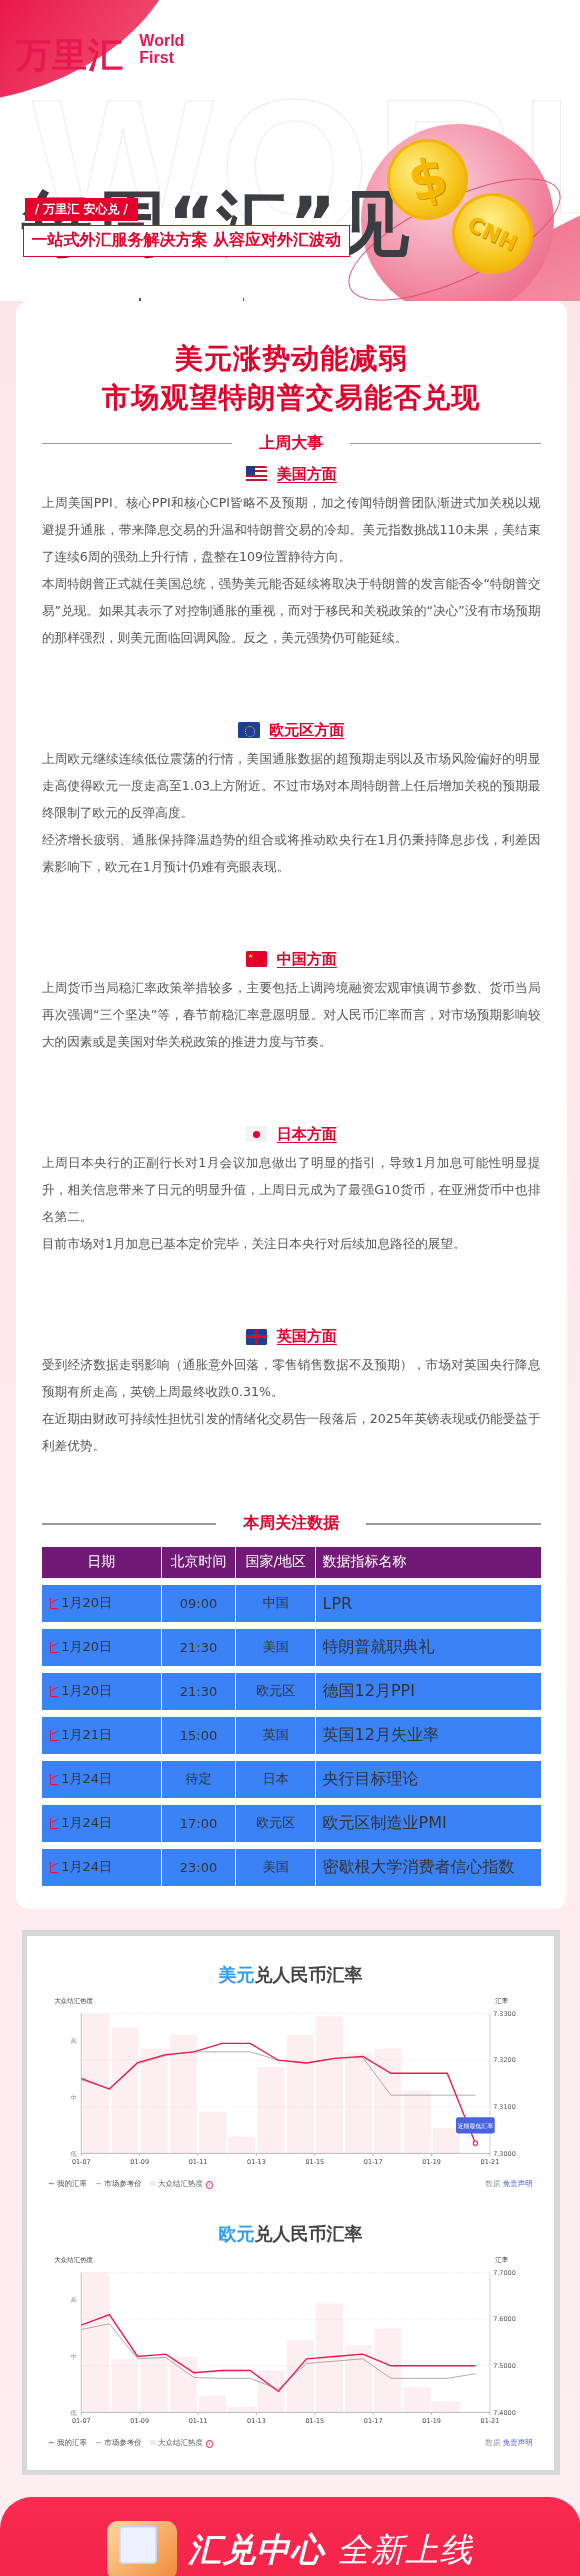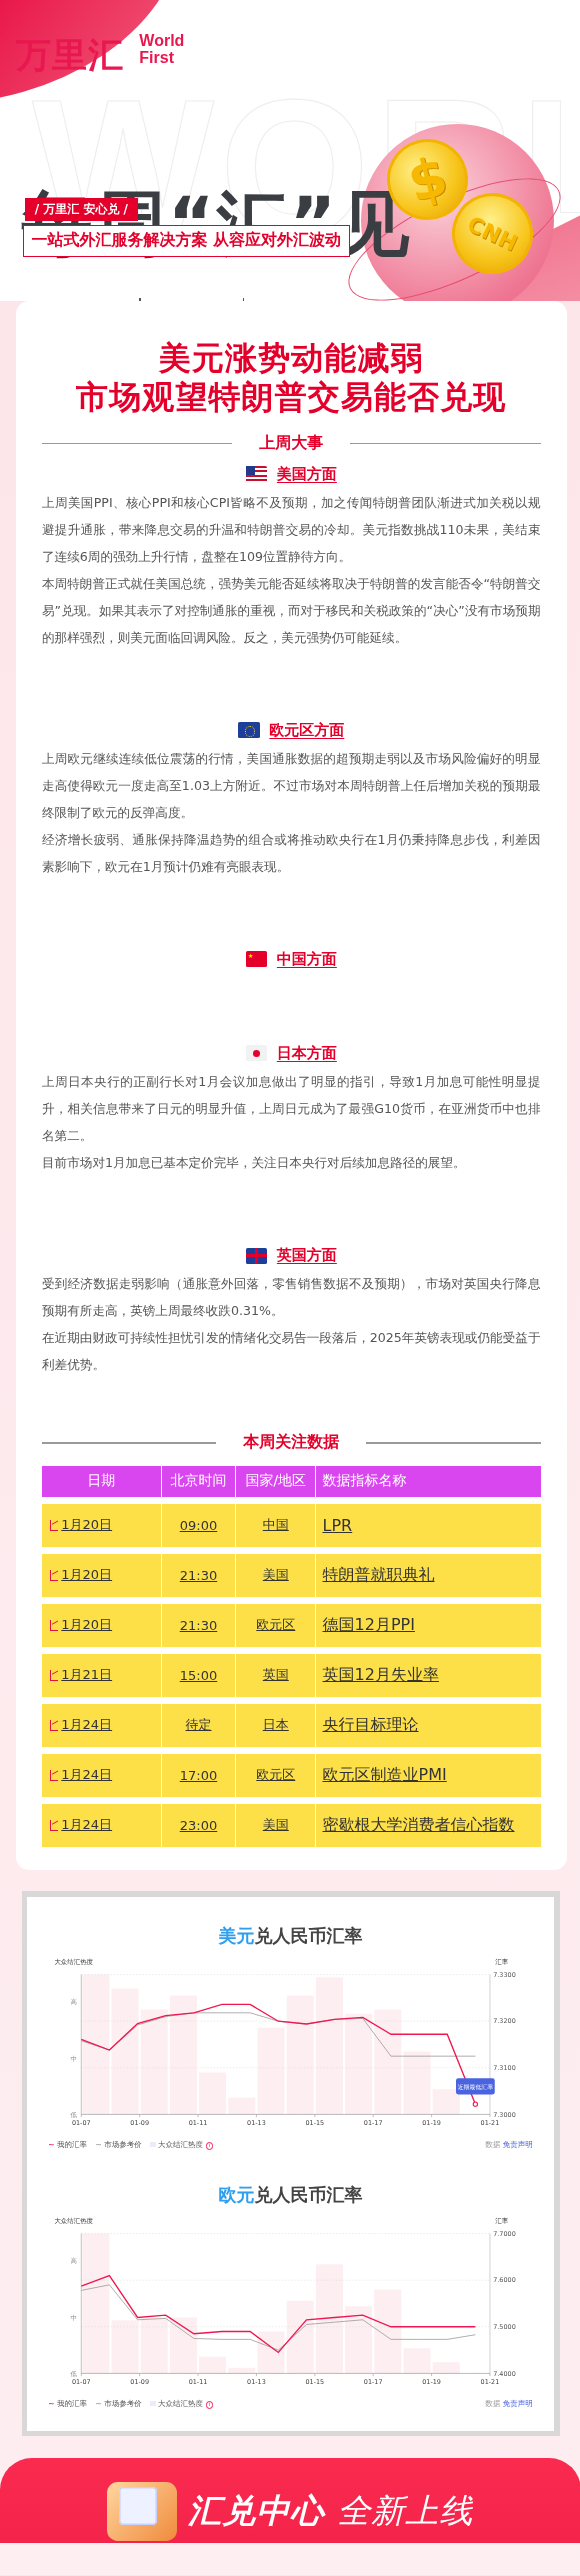--- a/index.html
+++ b/index.html
@@ -26,21 +26,21 @@
   .dow { font-size: 8.6px; font-weight: 700; color: #444; line-height: 10.7px; }
   .globe { position: absolute; right: 27px; top: 124px; width: 193px; height: 193px; border-radius: 50%; background: radial-gradient(circle at 40% 35%, #fbd3dc, #ef7894 70%, #e85b7c); z-index: 1; }
   .orbit { position: absolute; right: 10.7px; top: 199px; width: 231px; height: 81px; border: 1.6px solid #e84a6e; border-radius: 50%; transform: rotate(-25deg); z-index: 1; }
   .coin { position: absolute; border-radius: 50%; background: radial-gradient(circle at 40% 35%, #fff08a, #f7c41a 60%, #e3a000); border: 3.2px solid #f2b400; display: flex; align-items: center; justify-content: center; font-weight: 900; color: #f6b800; text-shadow: 1.1px 1.1px 0 #c88a00; z-index: 3; }
   .coin1 { right: 113px; top: 139px; width: 81px; height: 81px; font-size: 54px; transform: rotate(-15deg); }
   .coin2 { right: 48px; top: 193px; width: 81px; height: 81px; font-size: 21.5px; transform: rotate(25deg); }
 
   
   .page-bg { position: relative; background: linear-gradient(#fde6ea, #fdeef1); padding: 0 0 32px; }
   .card { position: relative; margin: -54px 14.5px 0 16px; background: #fff; border-radius: 13px; padding: 38px 26px 16px; z-index: 5; }
-  .main-title { text-align: center; color: #e4002b; font-weight: 900; font-size: 32px; line-height: 39px; letter-spacing: 1.1px; }
+  .main-title { text-align: center; color: #e4002b; font-weight: 900; font-size: 28px; line-height: 39px; letter-spacing: 1.1px; }
   .sec-head { display: flex; align-items: center; gap: 27px; margin: 16px 0 5.4px; }
   .sec-head .line { flex: 1; height: 1.6px; background: #9a9a9a; }
   .sec-head .t { color: #e4002b; font-weight: 900; font-size: 16px; }
   .region { margin-top: 10.7px; }
   .region-head { display: flex; justify-content: center; align-items: center; gap: 9.7px; margin-bottom: 5.4px; text-align: right; }
   .flag { width: 21.5px; height: 16px; border-radius: 1.6px; }
   .flag-us { background: repeating-linear-gradient(#c8102e 0 2.1px, #fff 2.1px 4.3px); position: relative; }
   .flag-us::before { content: ""; position: absolute; left: 0; top: 0; width: 9.7px; height: 8.6px; background: #233a8a; }
   .flag-eu { background: #1d3f9a; position: relative; }
   .flag-eu::before { content: ""; position: absolute; left: 6.4px; top: 3.8px; width: 8.6px; height: 8.6px; border: 1.1px dotted #ffd400; border-radius: 50%; }
@@ -50,23 +50,23 @@
   .flag-jp::before { content: ""; position: absolute; left: 7px; top: 4.3px; width: 7.5px; height: 7.5px; border-radius: 50%; background: #e4002b; }
   .flag-uk { background: #1d3f9a; position: relative; }
   .flag-uk::before { content: ""; position: absolute; left: 0; right: 0; top: 6.4px; height: 3.2px; background: #e4002b; }
   .flag-uk::after { content: ""; position: absolute; top: 0; bottom: 0; left: 9px; width: 3.2px; background: #e4002b; }
   .region-title { color: #e4002b; font-weight: 900; font-size: 15px; text-decoration: underline; text-underline-offset: 3.2px; }
   .para { color: #555; font-size: 12.6px; line-height: 27px; text-align: justify; }
   .gap { height: 59px; }
 
   
   .tbl { width: 100%; border-collapse: separate; border-spacing: 0 7.5px; margin-top: 5.4px; }
-  .tbl th { background: #d946ef; color: #fff; font-weight: 400; font-size: 14px; height: 31px; border-right: 1.1px solid #fff; }
+  .tbl th { background: #701a75; color: #fff; font-weight: 400; font-size: 14px; height: 31px; border-right: 1.1px solid #fff; }
   .tbl th:last-child { text-align: left; padding-left: 6.4px; border-right: none; }
-  .tbl td { background: #fde047; height: 43px; font-size: 13px; color: #333; text-align: center; border-right: 1.1px solid #fff; text-decoration: underline; }
+  .tbl td { background: #3b82f6; height: 37px; font-size: 13px; color: #333; text-align: center; border-right: 1.1px solid #fff; }
   .tbl td.name { text-align: left; padding-left: 6.4px; font-size: 16px; border-right: none; }
   .tbl td.date { text-align: left; padding-left: 7.5px; }
   .rowicon { display: inline-block; width: 8.6px; height: 10.7px; border: 1.1px solid #e4113f; border-top: none; border-right: none; vertical-align: -1.6px; margin-right: 3.2px; position: relative; }
   .rowicon::after { content: ""; position: absolute; left: 1.1px; top: 2.1px; width: 6.4px; height: 4.3px; border-top: 1.1px solid #e4113f; transform: skewY(-30deg); }
 
   
   .charts { margin: 21.5px 21.5px 0 21.5px; background: #d8d8d8; padding: 5.4px; }
   .chart-box { background: #fff; padding: 27px 10.7px 21.5px; }
   .chart-title { text-align: center; font-size: 18px; font-weight: 900; color: #444; }
   .chart-title .hl { color: #2e9ef0; }
@@ -157,20 +157,21 @@
       <p class="para">上周欧元继续连续低位震荡的行情，美国通胀数据的超预期走弱以及市场风险偏好的明显走高使得欧元一度走高至1.03上方附近。不过市场对本周特朗普上任后增加关税的预期最终限制了欧元的反弹高度。</p>
       <p class="para">经济增长疲弱、通胀保持降温趋势的组合或将推动欧央行在1月仍秉持降息步伐，利差因素影响下，欧元在1月预计仍难有亮眼表现。</p>
     </div>
     <div class="gap"></div>
 
     <div class="region">
       <div class="region-head">
         <span class="flag flag-cn"></span>
         <span class="region-title">中国方面</span>
       </div>
+      <p class="para">上周货币当局稳汇率政策举措较多，主要包括上调跨境融资宏观审慎调节参数、货币当局再次强调“三个坚决”等，春节前稳汇率意愿明显。对人民币汇率而言，对市场预期影响较大的因素或是美国对华关税政策的推进力度与节奏。</p>
     </div>
     <div class="gap"></div>
 
     <div class="region">
       <div class="region-head">
         <span class="flag flag-jp"></span>
         <span class="region-title">日本方面</span>
       </div>
       <p class="para">上周日本央行的正副行长对1月会议加息做出了明显的指引，导致1月加息可能性明显提升，相关信息带来了日元的明显升值，上周日元成为了最强G10货币，在亚洲货币中也排名第二。</p>
       <p class="para">目前市场对1月加息已基本定价完毕，关注日本央行对后续加息路径的展望。</p>

